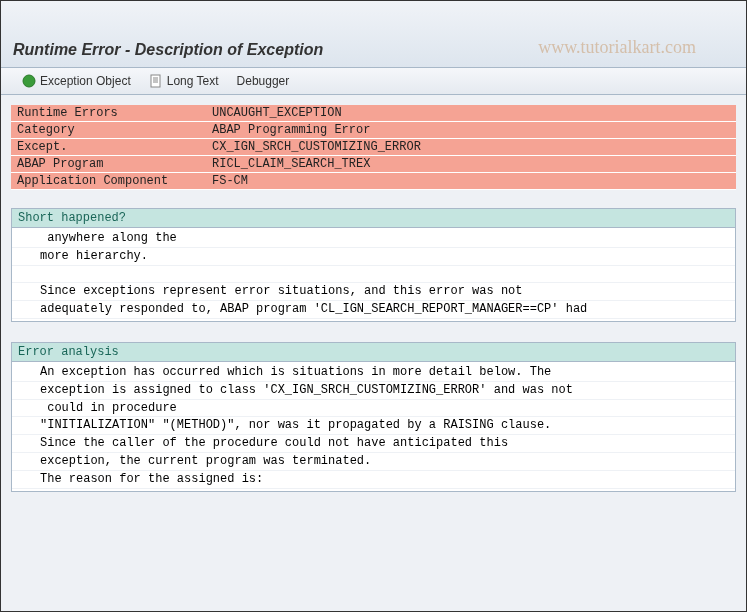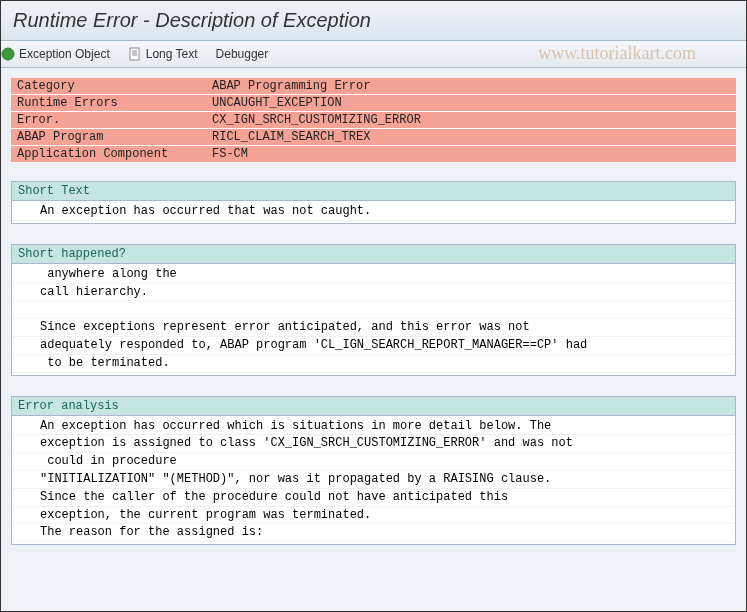--- a/index.html
+++ b/index.html
@@ -12,44 +12,45 @@
       overflow: hidden;
       position: relative;
       border: 1px solid #333;
     }
     .title-bar {
       background: linear-gradient(to bottom, #f0f3f7, #dde5ee);
       padding: 8px 12px;
       border-bottom: 1px solid #a8b8c8;
     }
     .title-bar h1 {
-      font-size: 20px;
-      font-weight: normal;
+      font-size: 16px;
+      font-weight: bold;
       font-style: italic;
       color: #333;
+      margin-top: 32px;
     }
     .toolbar {
       background: linear-gradient(to bottom, #f5f7fa, #e5eaf0);
-      padding: 6px 0;
+      padding: 6px 21px;
       border-bottom: 1px solid #a8b8c8;
       display: flex;
       gap: 18px;
     }
     .toolbar-btn {
       display: inline-flex;
       align-items: center;
       gap: 4px;
       font-size: 12px;
       color: #333;
       cursor: pointer;
     }
     .icon { width: 14px; height: 14px; display:inline-block; }
     .watermark {
       position: absolute;
-      top: 42px;
+      top: 36px;
       right: 50px;
       font-size: 18px;
       color: rgba(200,150,100,0.5);
       font-family: Georgia, serif;
       pointer-events: none;
     }
     .content { padding: 10px; }
     .info-table {
       width: 100%;
       border-collapse: collapse;
@@ -123,58 +124,51 @@
   </span>
 </div>
 
 <div class="watermark">www.tutorialkart.com</div>
 
 <div class="content">
 
   <table class="info-table">
     <tbody id="info-tbody">
         <tr>
+          <td>Runtime Errors</td>
+          <td>UNCAUGHT_EXCEPTION</td>
+        </tr>
+        <tr>
           <td>Category</td>
           <td>ABAP Programming Error</td>
         </tr>
         <tr>
-          <td>Runtime Errors</td>
-          <td>UNCAUGHT_EXCEPTION</td>
-        </tr>
-        <tr>
-          <td>Error.</td>
+          <td>Except.</td>
           <td>CX_IGN_SRCH_CUSTOMIZING_ERROR</td>
         </tr>
         <tr>
           <td>ABAP Program</td>
           <td>RICL_CLAIM_SEARCH_TREX</td>
         </tr>
         <tr>
           <td>Application Component</td>
           <td>FS-CM</td>
         </tr>
       </tbody>
   </table>
 
-  <div class="section">
-    <div class="section-header">Short Text</div>
-    <div class="section-body" id="short-text-body">
-        <div>An exception has occurred that was not caught.</div>
-      </div>
-  </div>
 
   <div class="section">
     <div class="section-header">Short happened?</div>
     <div class="section-body" id="what-happened-body">
         <div> anywhere along the</div>
-        <div>call hierarchy.</div>
+        <div>more hierarchy.</div>
         <div class="blank">&nbsp;</div>
-        <div>Since exceptions represent error anticipated, and this error was not</div>
+        <div>Since exceptions represent error situations, and this error was not</div>
         <div>adequately responded to, ABAP program 'CL_IGN_SEARCH_REPORT_MANAGER==CP' had</div>
-        <div> to be terminated.</div>
       </div>
   </div>
 
   <div class="section">
     <div class="section-header">Error analysis</div>
     <div class="section-body" id="error-analysis-body">
         <div>An exception has occurred which is situations in more detail below. The</div>
         <div>exception is assigned to class 'CX_IGN_SRCH_CUSTOMIZING_ERROR' and was not</div>
         <div> could in procedure</div>
         <div>"INITIALIZATION" "(METHOD)", nor was it propagated by a RAISING clause.</div>

